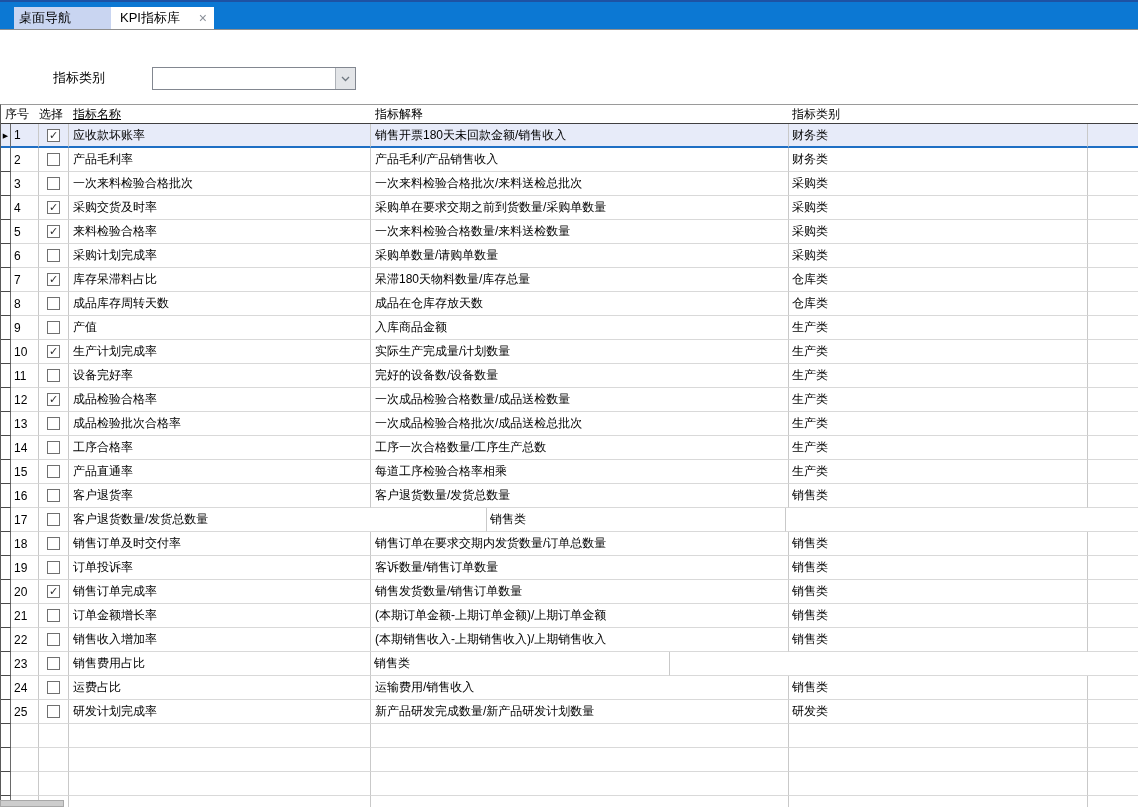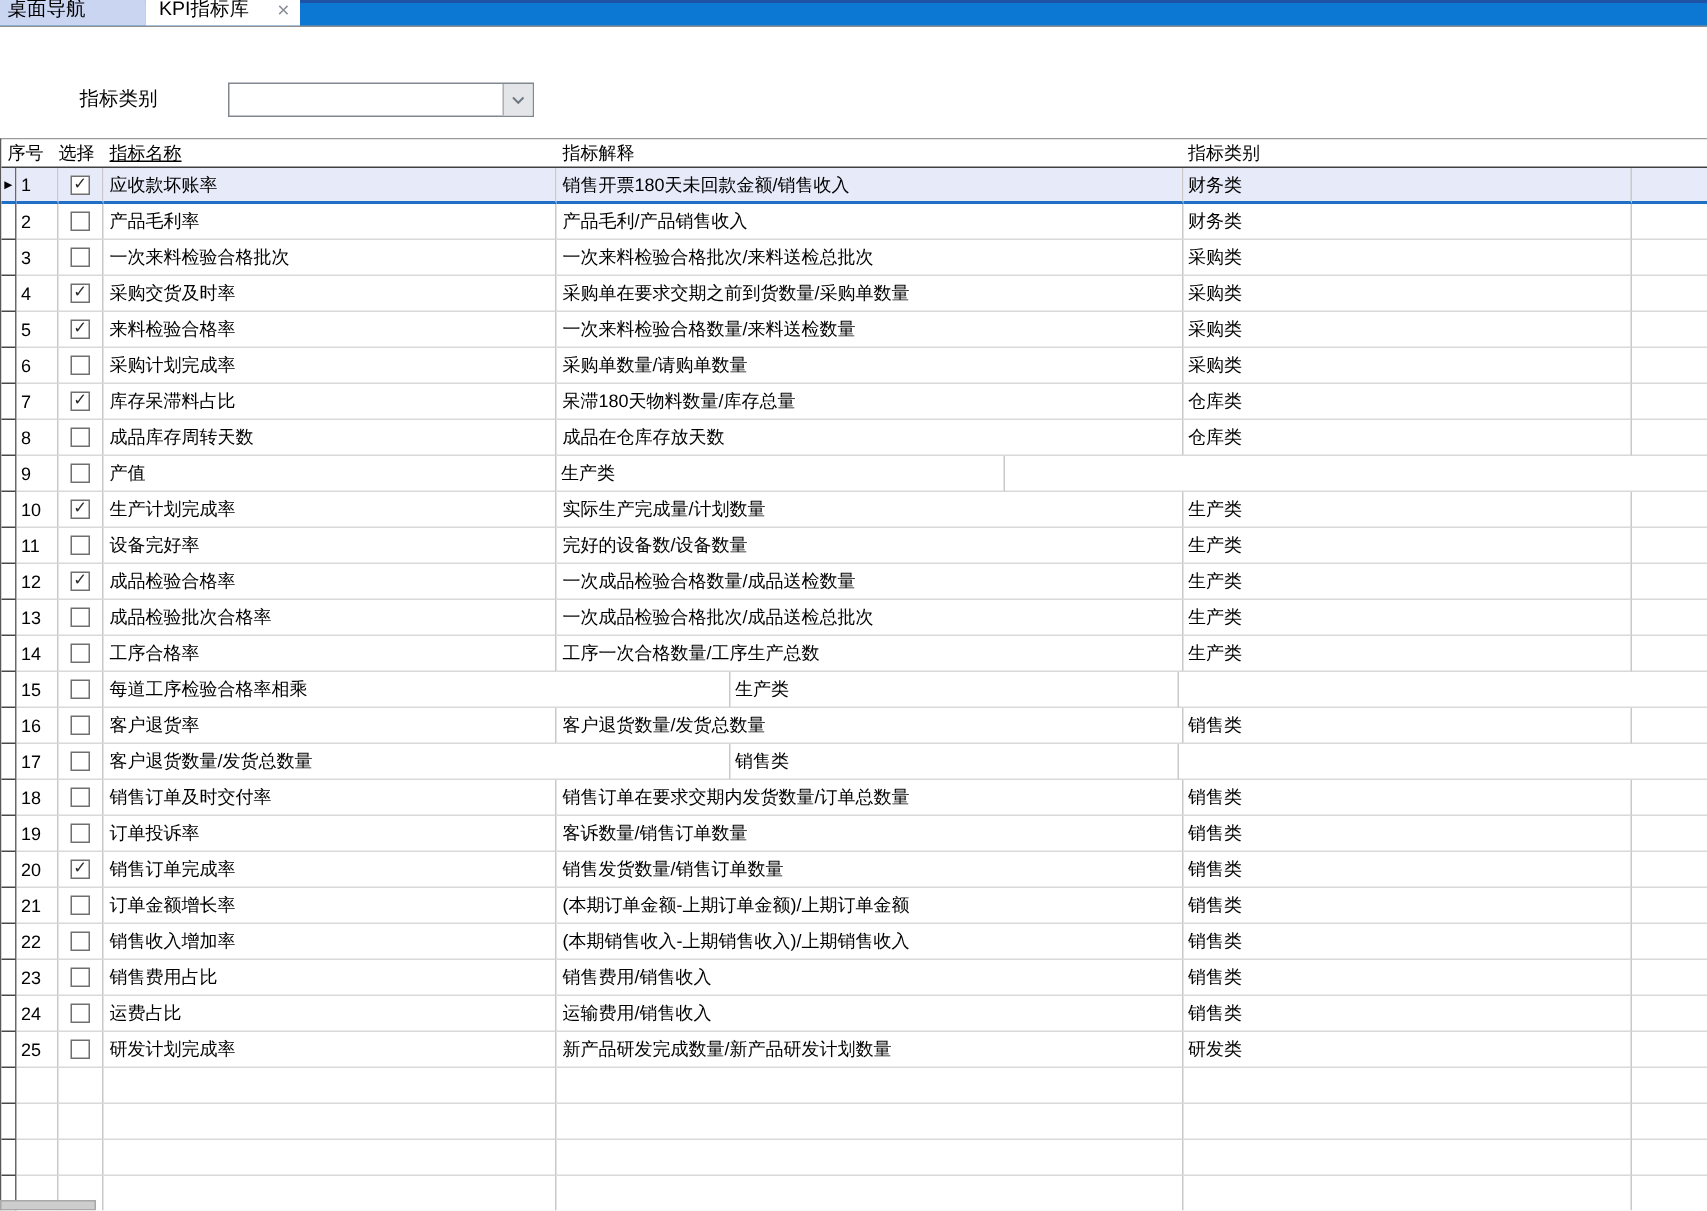--- a/index.html
+++ b/index.html
@@ -3,22 +3,22 @@
 <meta charset="utf-8">
 <style>
   html,body{margin:0;padding:0;background:#fff;}
   *{box-sizing:border-box;}
   .app{
     position:relative;width:1138px;height:807px;overflow:hidden;background:#fff;
     font-family:"Liberation Sans","DejaVu Sans",sans-serif;color:#000;
   }
   
   .tabbar{
-    height:18px;background:#0c78d3;border-top:2px solid #1d52a4;
-    border-bottom:1px solid #8f8f8f;display:flex;align-items:flex-end;
+    height:30px;background:#0c78d3;border-top:2px solid #1d52a4;
+    border-bottom:1px solid #8f8f8f;display:flex;align-items:flex-end;padding-left:14px;
   }
   .tab{height:22px;font-size:13px;display:flex;align-items:center;}
   .tab-inactive{width:97px;background:#c9d5f1;padding-left:5px;cursor:default;}
   .tab-active{width:103px;background:#ffffff;padding:0 7px 0 9px;justify-content:space-between;}
   .tab-close{color:#8a8f98;font-size:14px;line-height:14px;cursor:default;}
   
   .filterbar{position:relative;height:74px;background:#fff;}
   .filter-label{position:absolute;left:53px;top:39px;font-size:13px;}
   .combobox{
     position:absolute;left:152px;top:37px;width:204px;height:23px;
@@ -221,20 +221,21 @@
 
   <div class="row">
     <div class="cell c-gutter">
             <span class="marker"></span>
           </div>
     <div class="cell c-seq">9</div>
     <div class="cell c-sel">
             <span class="checkbox"></span>
           </div>
     <div class="cell c-name">产值</div>
+    <div class="cell c-expl">入库商品金额</div>
     <div class="cell c-cat">生产类</div>
     <div class="cell c-tail"></div>
   </div>
 
   <div class="row">
     <div class="cell c-gutter">
             <span class="marker"></span>
           </div>
     <div class="cell c-seq">10</div>
     <div class="cell c-sel">
@@ -303,20 +304,21 @@
   </div>
 
   <div class="row">
     <div class="cell c-gutter">
             <span class="marker"></span>
           </div>
     <div class="cell c-seq">15</div>
     <div class="cell c-sel">
             <span class="checkbox"></span>
           </div>
+    <div class="cell c-name">产品直通率</div>
     <div class="cell c-expl">每道工序检验合格率相乘</div>
     <div class="cell c-cat">生产类</div>
     <div class="cell c-tail"></div>
   </div>
 
   <div class="row">
     <div class="cell c-gutter">
             <span class="marker"></span>
           </div>
     <div class="cell c-seq">16</div>
@@ -414,21 +416,20 @@
 
   <div class="row">
     <div class="cell c-gutter">
             <span class="marker"></span>
           </div>
     <div class="cell c-seq">23</div>
     <div class="cell c-sel">
             <span class="checkbox"></span>
           </div>
     <div class="cell c-name">销售费用占比</div>
-    <div class="cell c-expl">销售费用/销售收入</div>
     <div class="cell c-cat">销售类</div>
     <div class="cell c-tail"></div>
   </div>
 
   <div class="row">
     <div class="cell c-gutter">
             <span class="marker"></span>
           </div>
     <div class="cell c-seq">24</div>
     <div class="cell c-sel">

